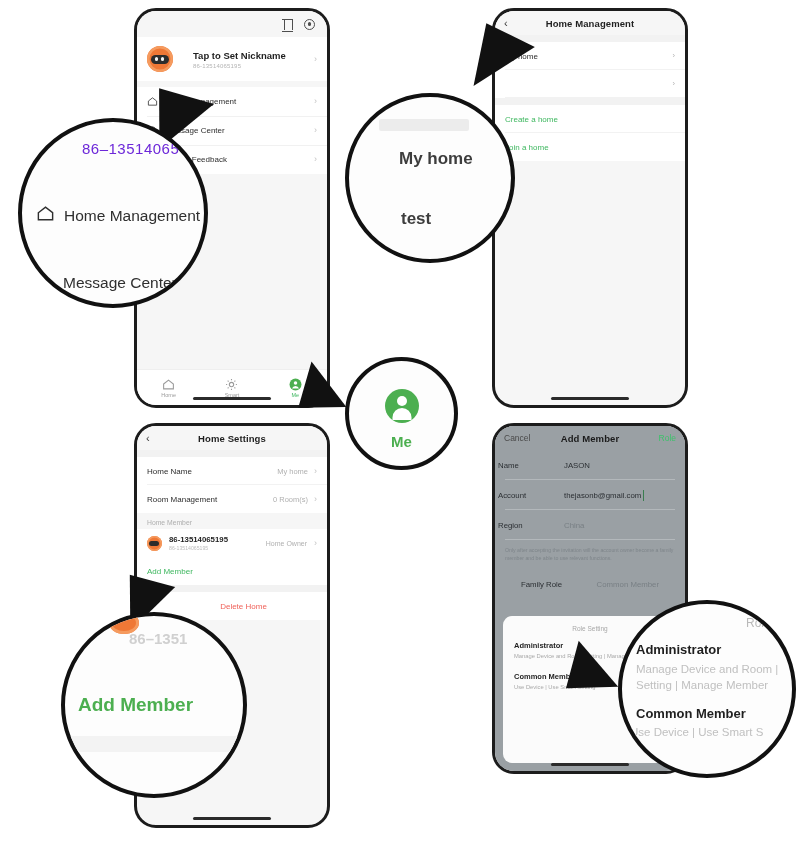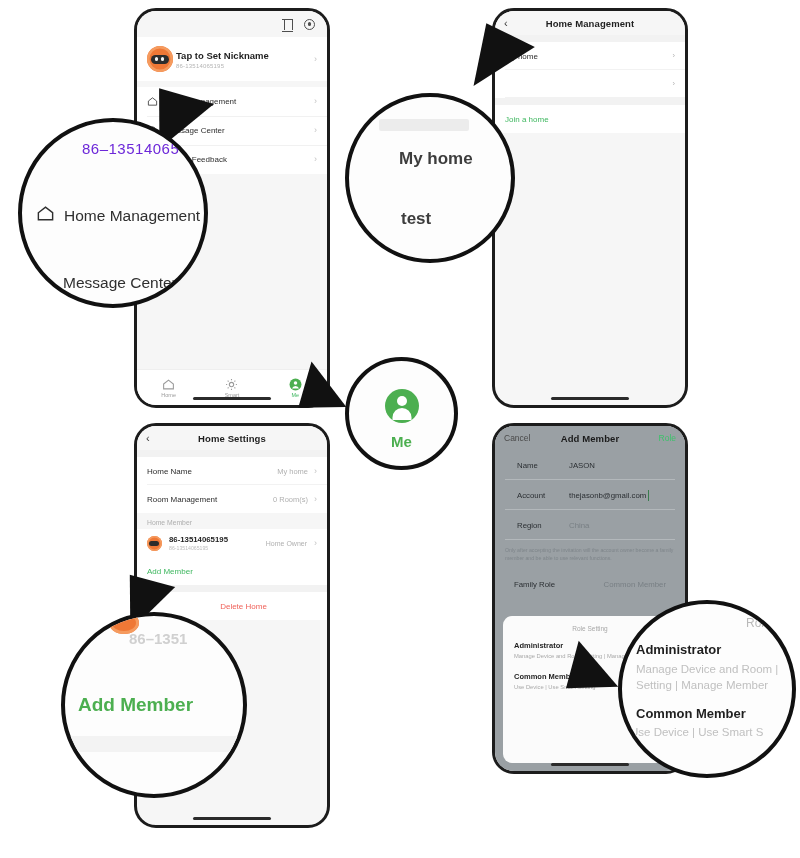--- a/index.html
+++ b/index.html
@@ -63,21 +63,21 @@
     width: 11px; height: 11px; border-radius: 50%;
     border: 1.3px solid #4d4d4d; position: relative;
   }
   .ico-gear::after {
     content:""; position:absolute; left:2.8px; top:2.8px;
     width:3.4px; height:3.4px; border-radius:50%; background:#4d4d4d;
   }
 
   .profile-card {
     background: #fff; display: flex; align-items: center;
-    padding: 9px 10px; gap: 3px; position: relative;
+    padding: 9px 10px; gap: 20px; position: relative;
   }
   .avatar-robot {
     width: 26px; height: 26px; border-radius: 50%;
     background: #ef7836; position: relative; flex: 0 0 26px;
     box-shadow: inset 0 0 0 2.5px #f59b5f;
   }
   .avatar-robot::before {
     content:""; position:absolute; left:4px; top:8.5px;
     width:18px; height:9px; border-radius:5px; background:#2c2c2c;
   }
@@ -147,39 +147,39 @@
   .member-name { font-size: 7.8px; font-weight: bold; color: #1f1f1f; }
   .member-sub { font-size: 5.2px; color: #bcbcbc; margin-top: 1px; }
   .member-role { margin-left: auto; font-size: 7px; color: #b0b0b0; }
   .center-row { justify-content: center; }
 
   
   #phone-add-member .dim { background: #9aa0a4; }
   #phone-add-member .nav-bar { background: #9aa0a4; }
   #phone-add-member .nav-title { color: #1b1b1b; }
   .form-row {
-    display: flex; align-items: center; height: 30px; padding: 0 22px;
-    gap: 8px; position: relative;
+    display: flex; align-items: center; height: 30px; padding: 0 3px;
+    gap: 22px; position: relative;
   }
   .form-row::after {
     content:""; position:absolute; left:10px; right:10px; bottom:0; height:1px;
     background: rgba(255,255,255,.25);
   }
   .form-key { width: 44px; font-size: 7.8px; color: #2b2f33; }
   .form-val { font-size: 7.8px; color: #2b2f33; }
   .form-val.muted { color: #787f84; }
   .form-val.caret { position: relative; }
   .form-val.caret::after {
     content:""; position:absolute; right:-3px; top:-1px; width:1px; height:11px; background:#3a7d4f;
   }
   .fineprint {
     padding: 6px 10px 8px; font-size: 5.2px; line-height: 1.55; color: #7e858a;
   }
   .role-row {
-    display: flex; align-items: center; height: 28px; padding: 0 19px;
+    display: flex; align-items: center; height: 28px; padding: 0 26px;
   }
   .role-key { font-size: 7.8px; color: #2b2f33; }
   .role-val { margin-left: auto; font-size: 7.8px; color: #787f84; }
 
   .role-sheet {
     position: absolute; left: 8px; right: 8px; bottom: 8px; top: 190px;
     background: #fbfbfb; border-radius: 9px; padding: 9px 11px;
   }
   .role-sheet-title {
     text-align: center; font-size: 6.5px; color: #a8a8a8; margin-bottom: 9px;
@@ -383,20 +383,23 @@
       <div class="sec-gap"></div>
       <div class="row divider">
         <span class="row-label">My home</span>
         <span class="row-val chev">›</span>
       </div>
       <div class="row divider">
         <span class="row-label" style="opacity:0">test</span>
         <span class="row-val chev">›</span>
       </div>
       <div class="sec-gap"></div>
+      <div class="row divider">
+        <span class="row-green">Create a home</span>
+      </div>
       <div class="row">
         <span class="row-green">Join a home</span>
       </div>
       <div class="home-bar"></div>
     </div>
   </div>
 
   <div class="phone" id="phone-home-set">
     <div class="phone-inner">
       <div class="nav-bar">

